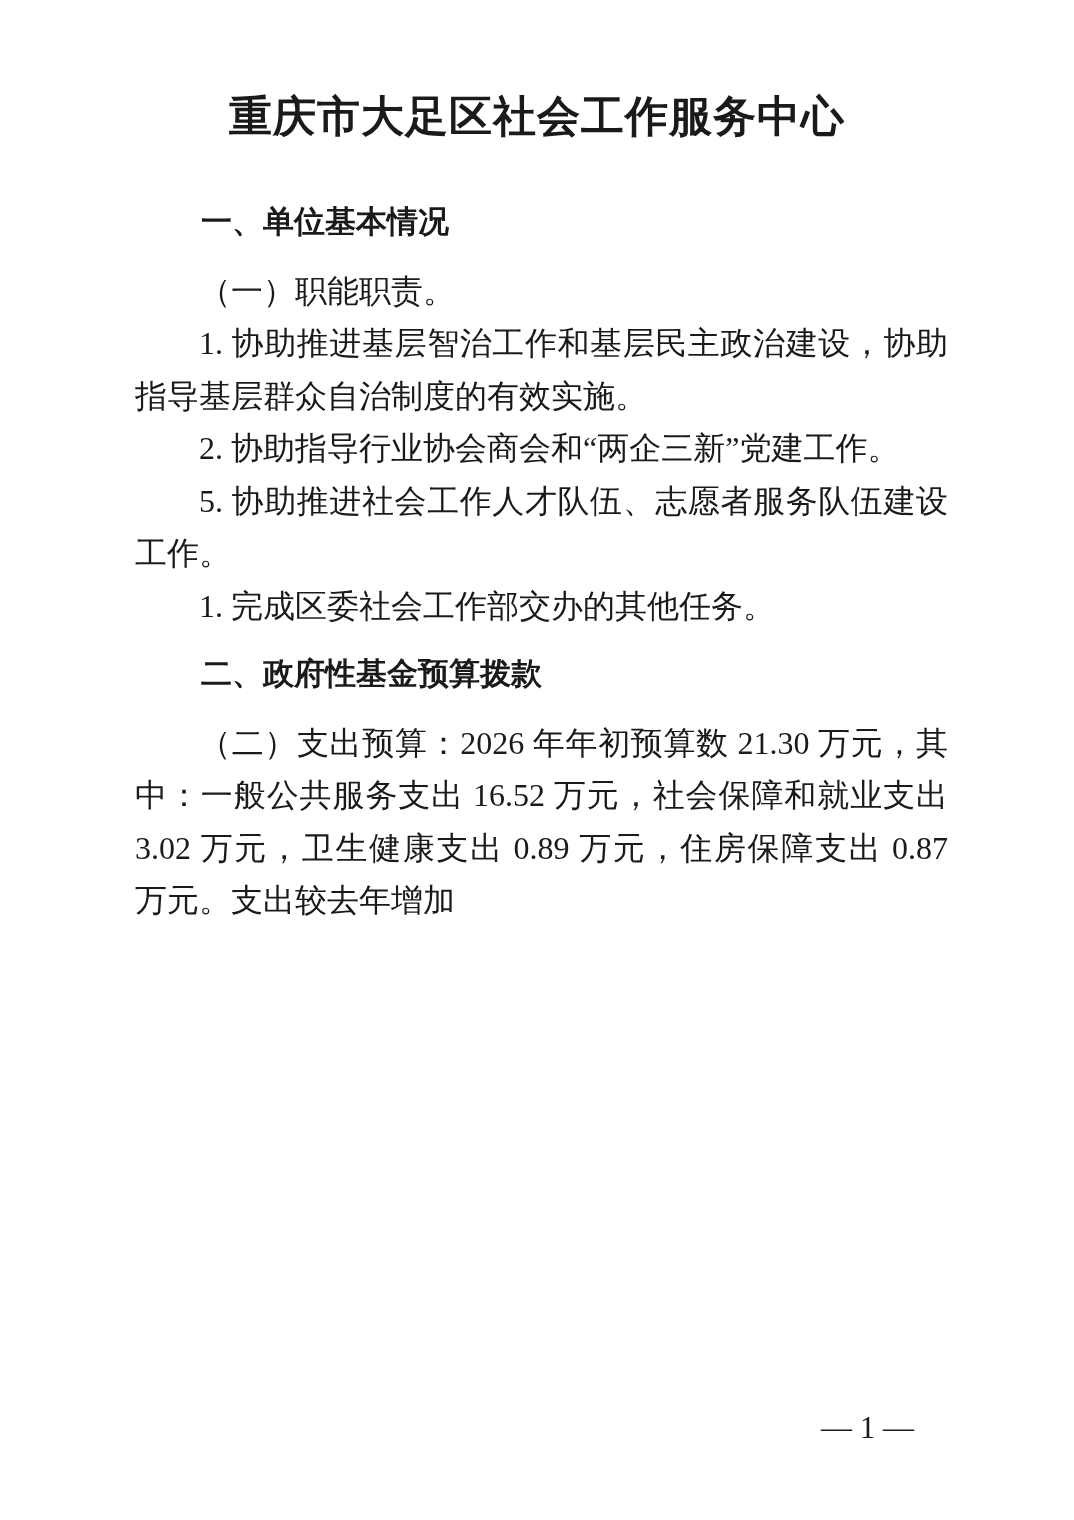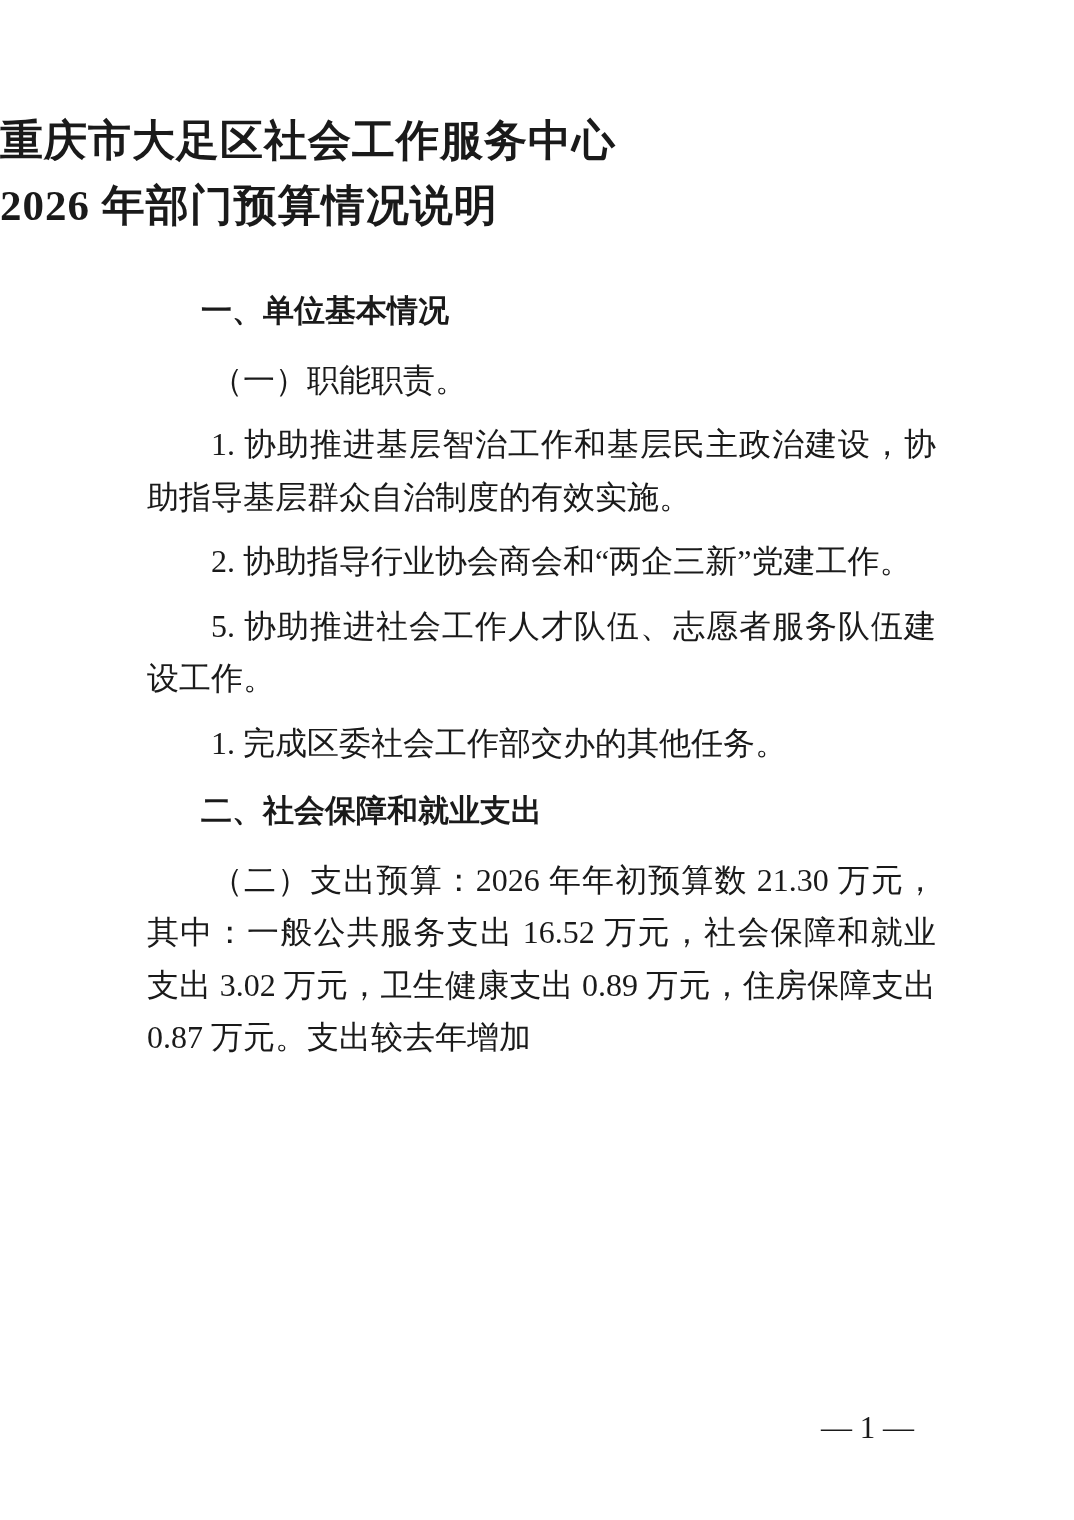--- a/index.html
+++ b/index.html
@@ -10,22 +10,22 @@
   .page {
     position: relative;
     width: 1074px;
     height: 1520px;
     margin: 0 auto;
     background: var(--bg, #ffffff);
     color: var(--text, #1a1a1a);
     overflow: hidden;
   }
   .doc-title {
-    padding-top: 108px;
-    text-align: left;
+    padding-top: 84px;
+    text-align: center;
     font-family: "Liberation Serif", serif;
     font-weight: 700;
     font-size: 43px;
     line-height: 65px;
     letter-spacing: 1px;
   }
   .doc-body {
     margin: 47px 126px 0 135px;
     font-family: "Liberation Serif", serif;
     font-size: 32px;
@@ -34,48 +34,47 @@
   }
   .doc-body .heading {
     font-family: "Liberation Sans", sans-serif;
     font-weight: 700;
     font-size: 31px;
     text-indent: 50px;
     margin: 16px;
   }
   .doc-body .para {
     text-indent: 64px;
-    margin: 12px;
+    margin: 0;
   }
   .doc-footer {
     position: absolute;
     top: 1402px;
     right: 160px;
     font-family: "Liberation Serif", serif;
     font-size: 31px;
     line-height: 52px;
     color: var(--text, #1a1a1a);
   }
 </style>
 </head>
 <body>
 
 <div class="page">
 
   <div class="doc-title">
     <div>重庆市大足区社会工作服务中心</div>
-    <div>2026 年部门预算情况说明</div>
   </div>
 
   <div class="doc-body">
     <div class="heading">一、单位基本情况</div>
     <div class="para">（一）职能职责。</div>
     <div class="para">1. 协助推进基层智治工作和基层民主政治建设，协助指导基层群众自治制度的有效实施。</div>
     <div class="para">2. 协助指导行业协会商会和“两企三新”党建工作。</div>
     <div class="para">5. 协助推进社会工作人才队伍、志愿者服务队伍建设工作。</div>
     <div class="para">1. 完成区委社会工作部交办的其他任务。</div>
-    <div class="heading">二、社会保障和就业支出</div>
+    <div class="heading">二、政府性基金预算拨款</div>
     <div class="para">（二）支出预算：2026 年年初预算数 21.30 万元，其中：一般公共服务支出 16.52 万元，社会保障和就业支出 3.02 万元，卫生健康支出 0.89 万元，住房保障支出 0.87 万元。支出较去年增加</div>
   </div>
 
   <div class="doc-footer">— 1 —</div>
 
 </div>
 
 </body></html>

